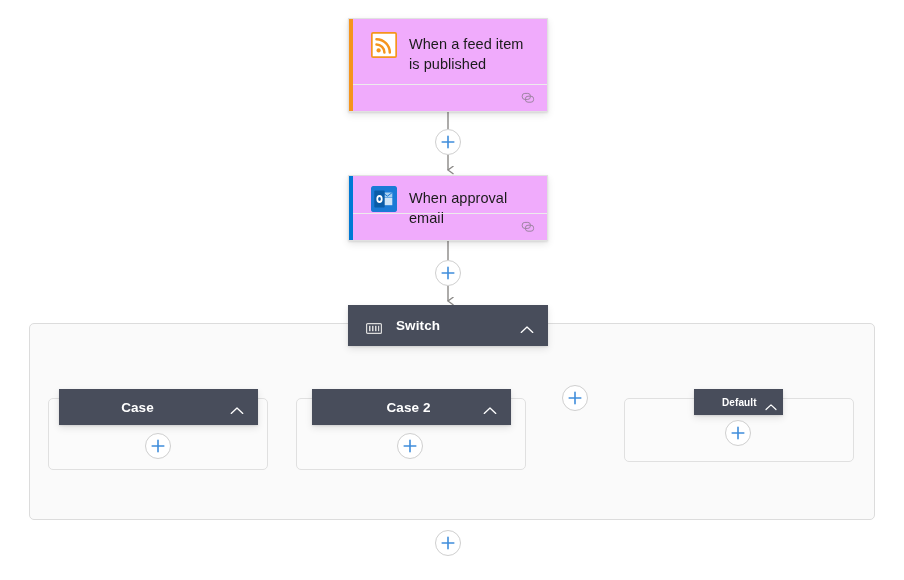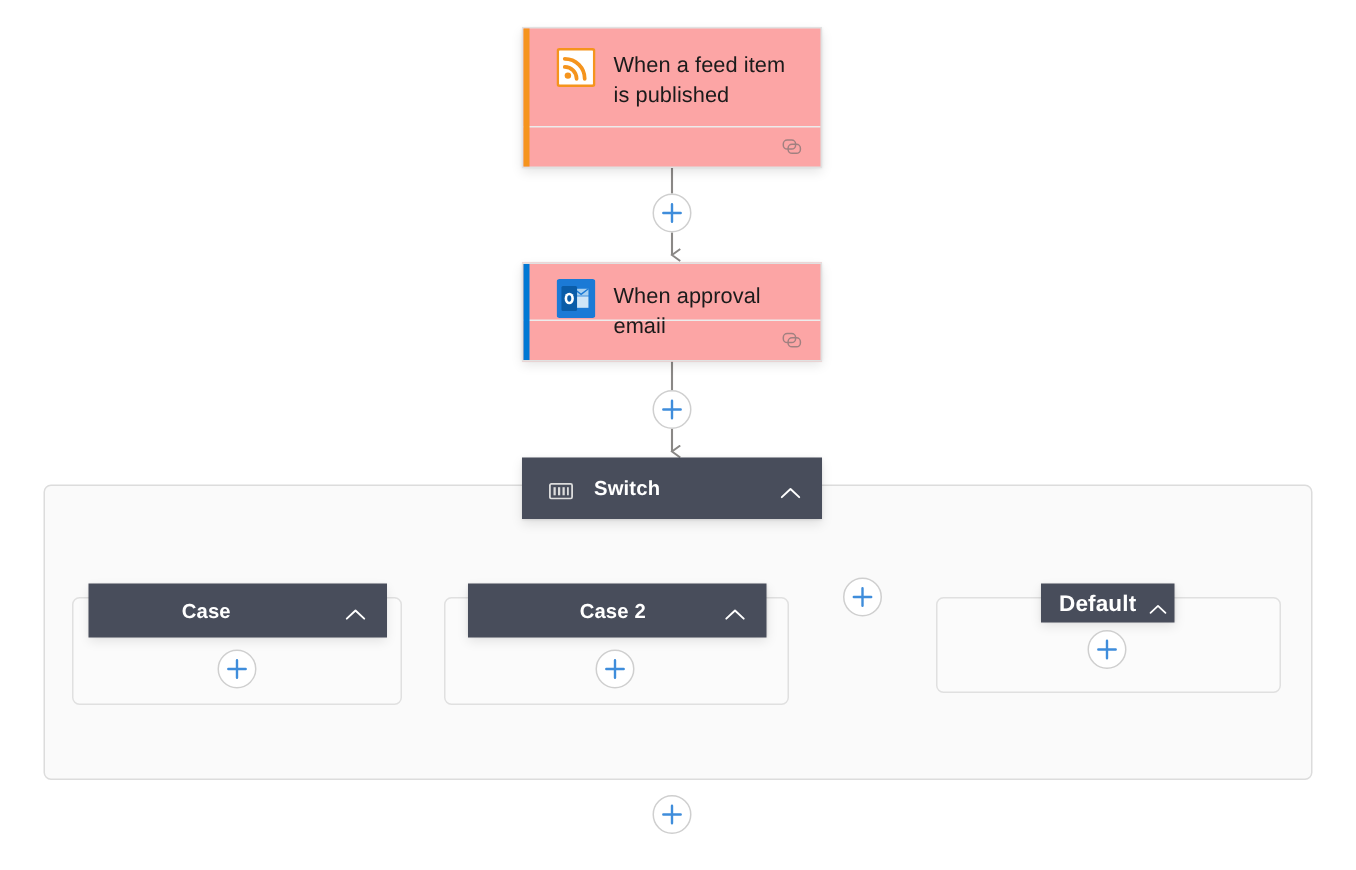--- a/index.html
+++ b/index.html
@@ -20,21 +20,21 @@
   #edges {
     position: absolute;
     left: 0; top: 0;
     width: 904px; height: 580px;
     pointer-events: none;
   }
 
   
   .action-card {
     position: absolute;
-    background: #fca5a5;
+    background: #f0abfc;
     border: 1px solid #e1e1e1;
     box-shadow: 0 0.6px 1.8px rgba(0,0,0,0.10), 0 3.2px 7.2px rgba(0,0,0,0.10);
     display: flex;
     flex-direction: column;
     z-index: 4;
   }
   .accent-bar {
     position: absolute;
     left: 0; top: 0; bottom: 0;
     width: 4px;
@@ -272,21 +272,21 @@
     </svg>
   </div>
 
   <div class="plus-btn" style="left:562px; top:385px;">
     <svg width="14" height="14" viewBox="0 0 14 14">
       <path d="M7,1.2 V12.8 M1.2,7 H12.8" stroke="#3f8ddb" stroke-width="1.6" stroke-linecap="round"></path>
     </svg>
   </div>
 
   <div class="dark-node" style="left:694px; top:389px; width:89px; height:26px;">
-    <span class="node-label" style="margin-left:12px; font-size:15px;">Default</span>
+    <span class="node-label" style="margin-left:28px; font-size:10px;">Default</span>
     <span class="chev" style="margin-left:8px; margin-right:10px; width:12px; height:9px;">
       <svg width="12" height="9" viewBox="0 0 14 10">
         <path d="M1.2,7.4 L7,2 L12.8,7.4" fill="none" stroke="#ffffff" stroke-width="1.4" stroke-linecap="round" stroke-linejoin="round"></path>
       </svg>
     </span>
   </div>
   <div class="plus-btn" style="left:725px; top:420px;">
     <svg width="14" height="14" viewBox="0 0 14 14">
       <path d="M7,1.2 V12.8 M1.2,7 H12.8" stroke="#3f8ddb" stroke-width="1.6" stroke-linecap="round"></path>
     </svg>

